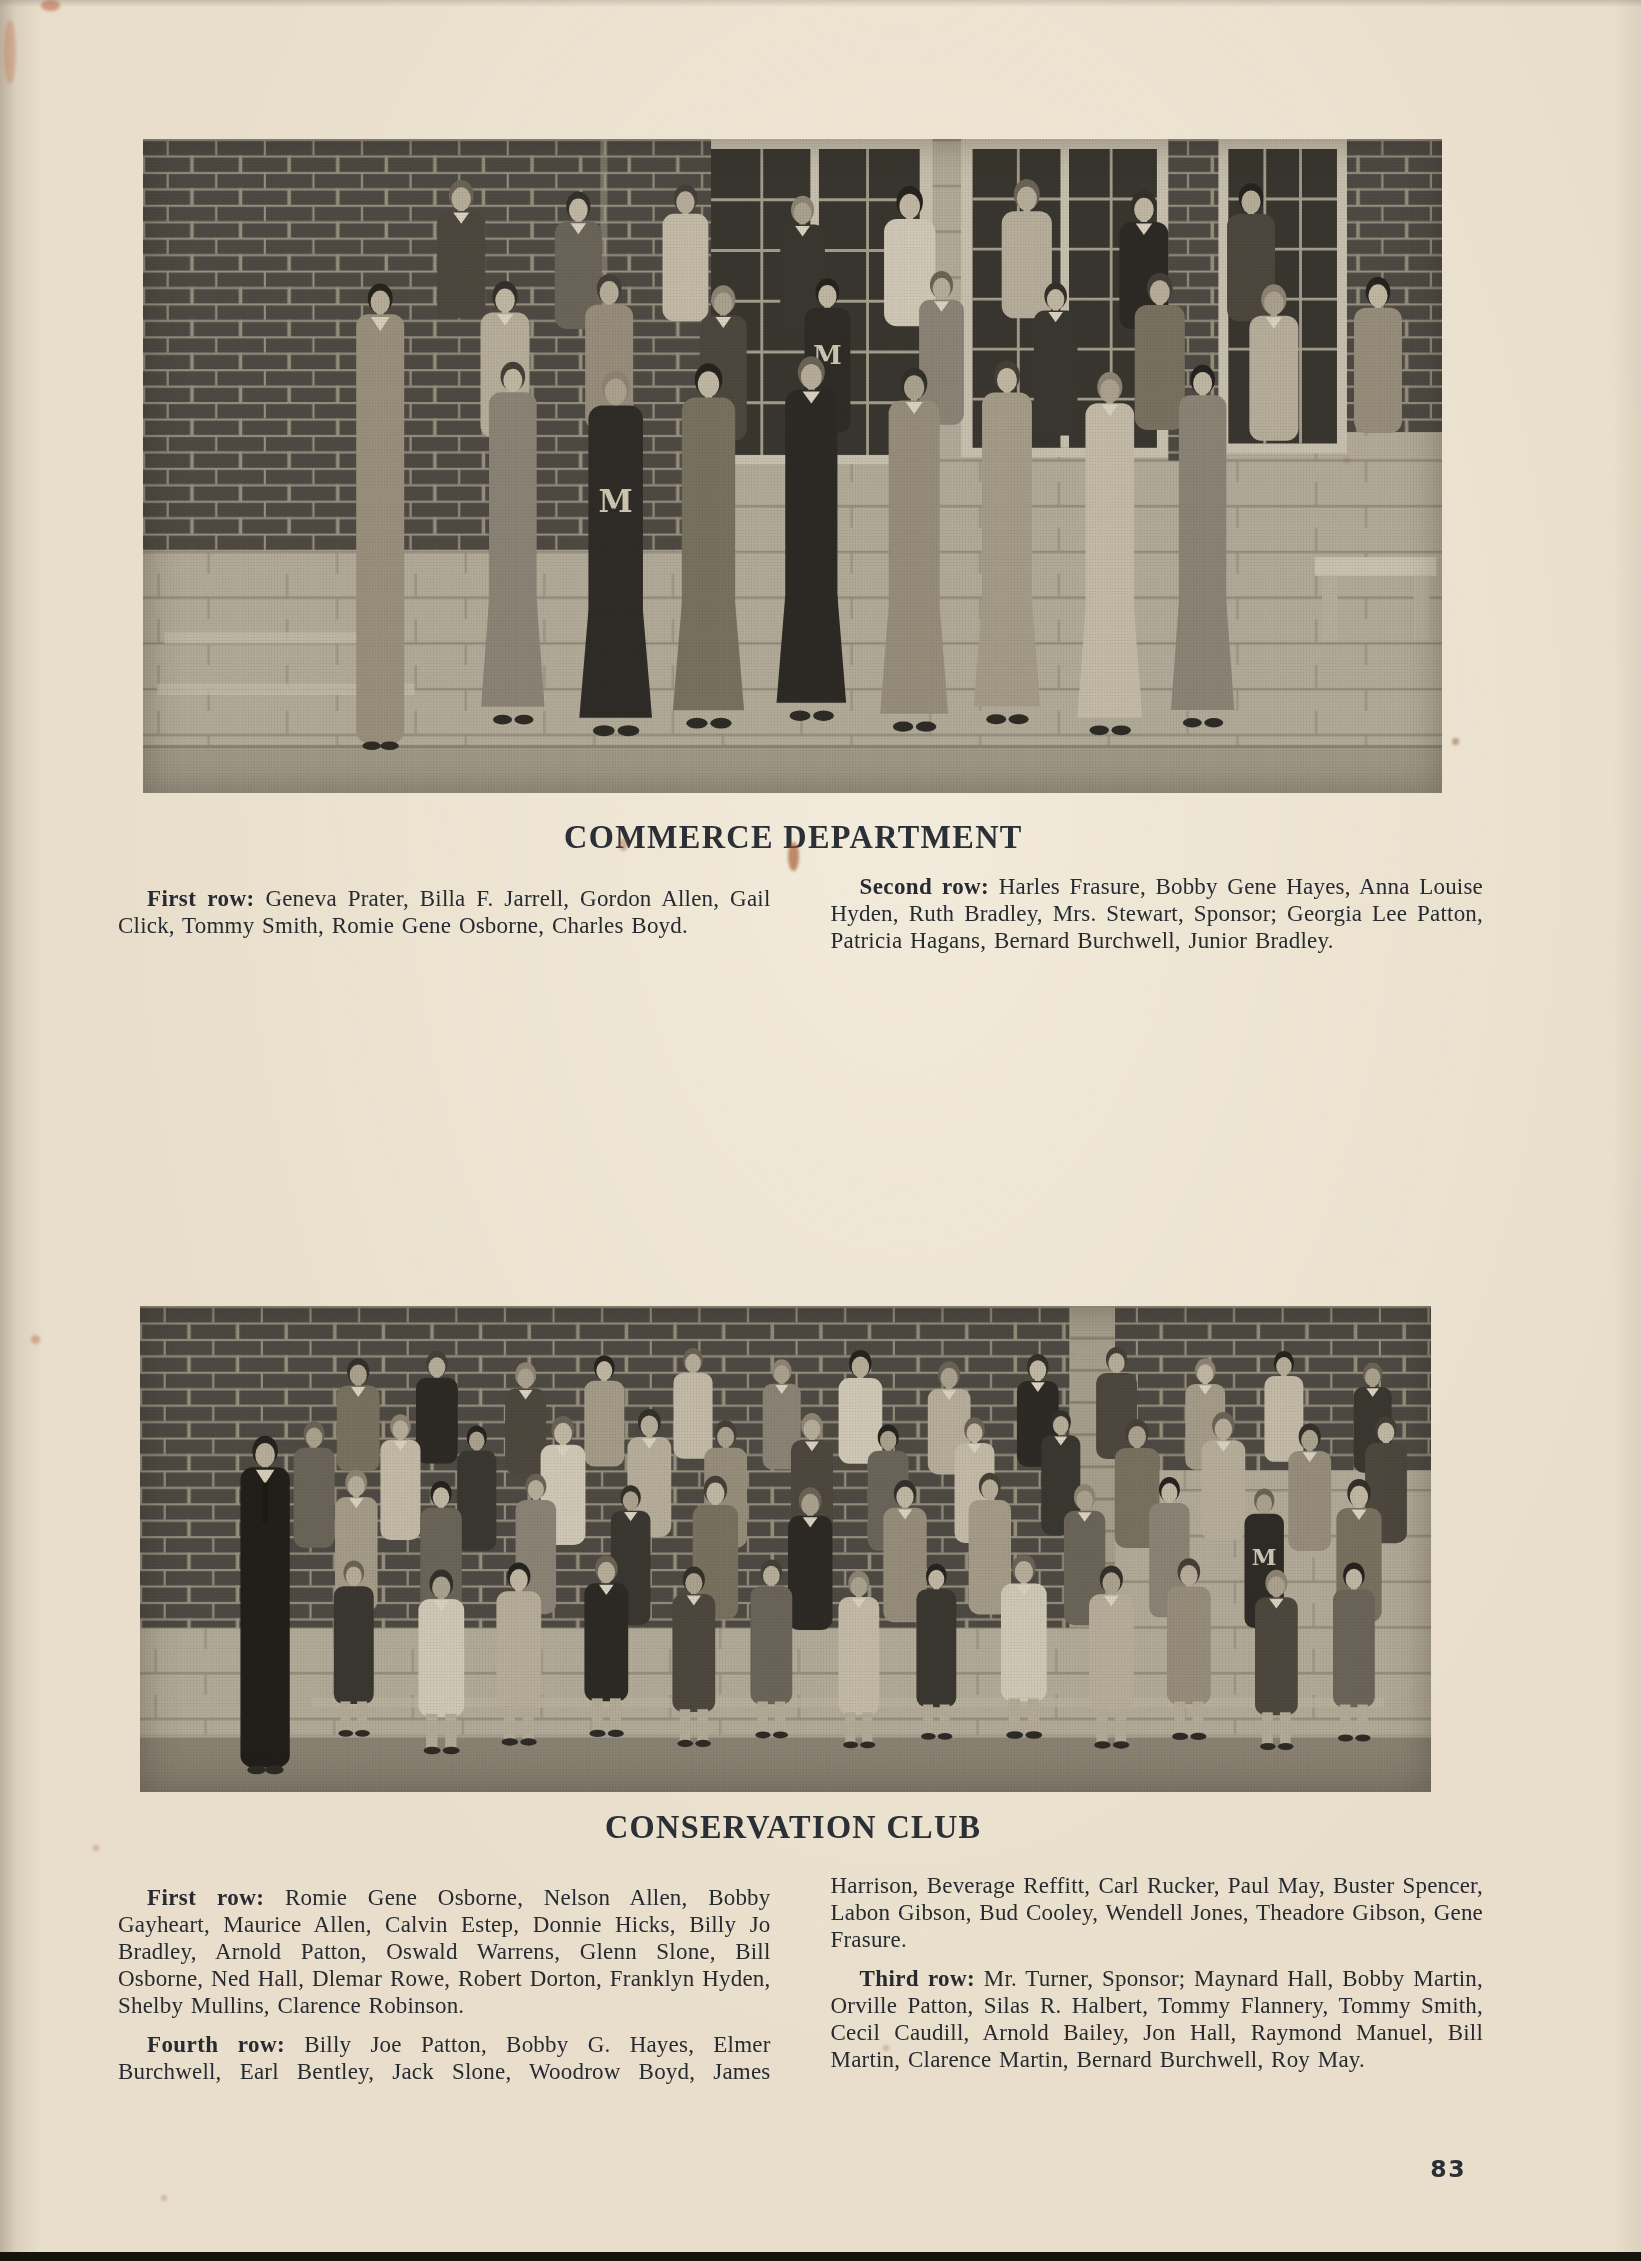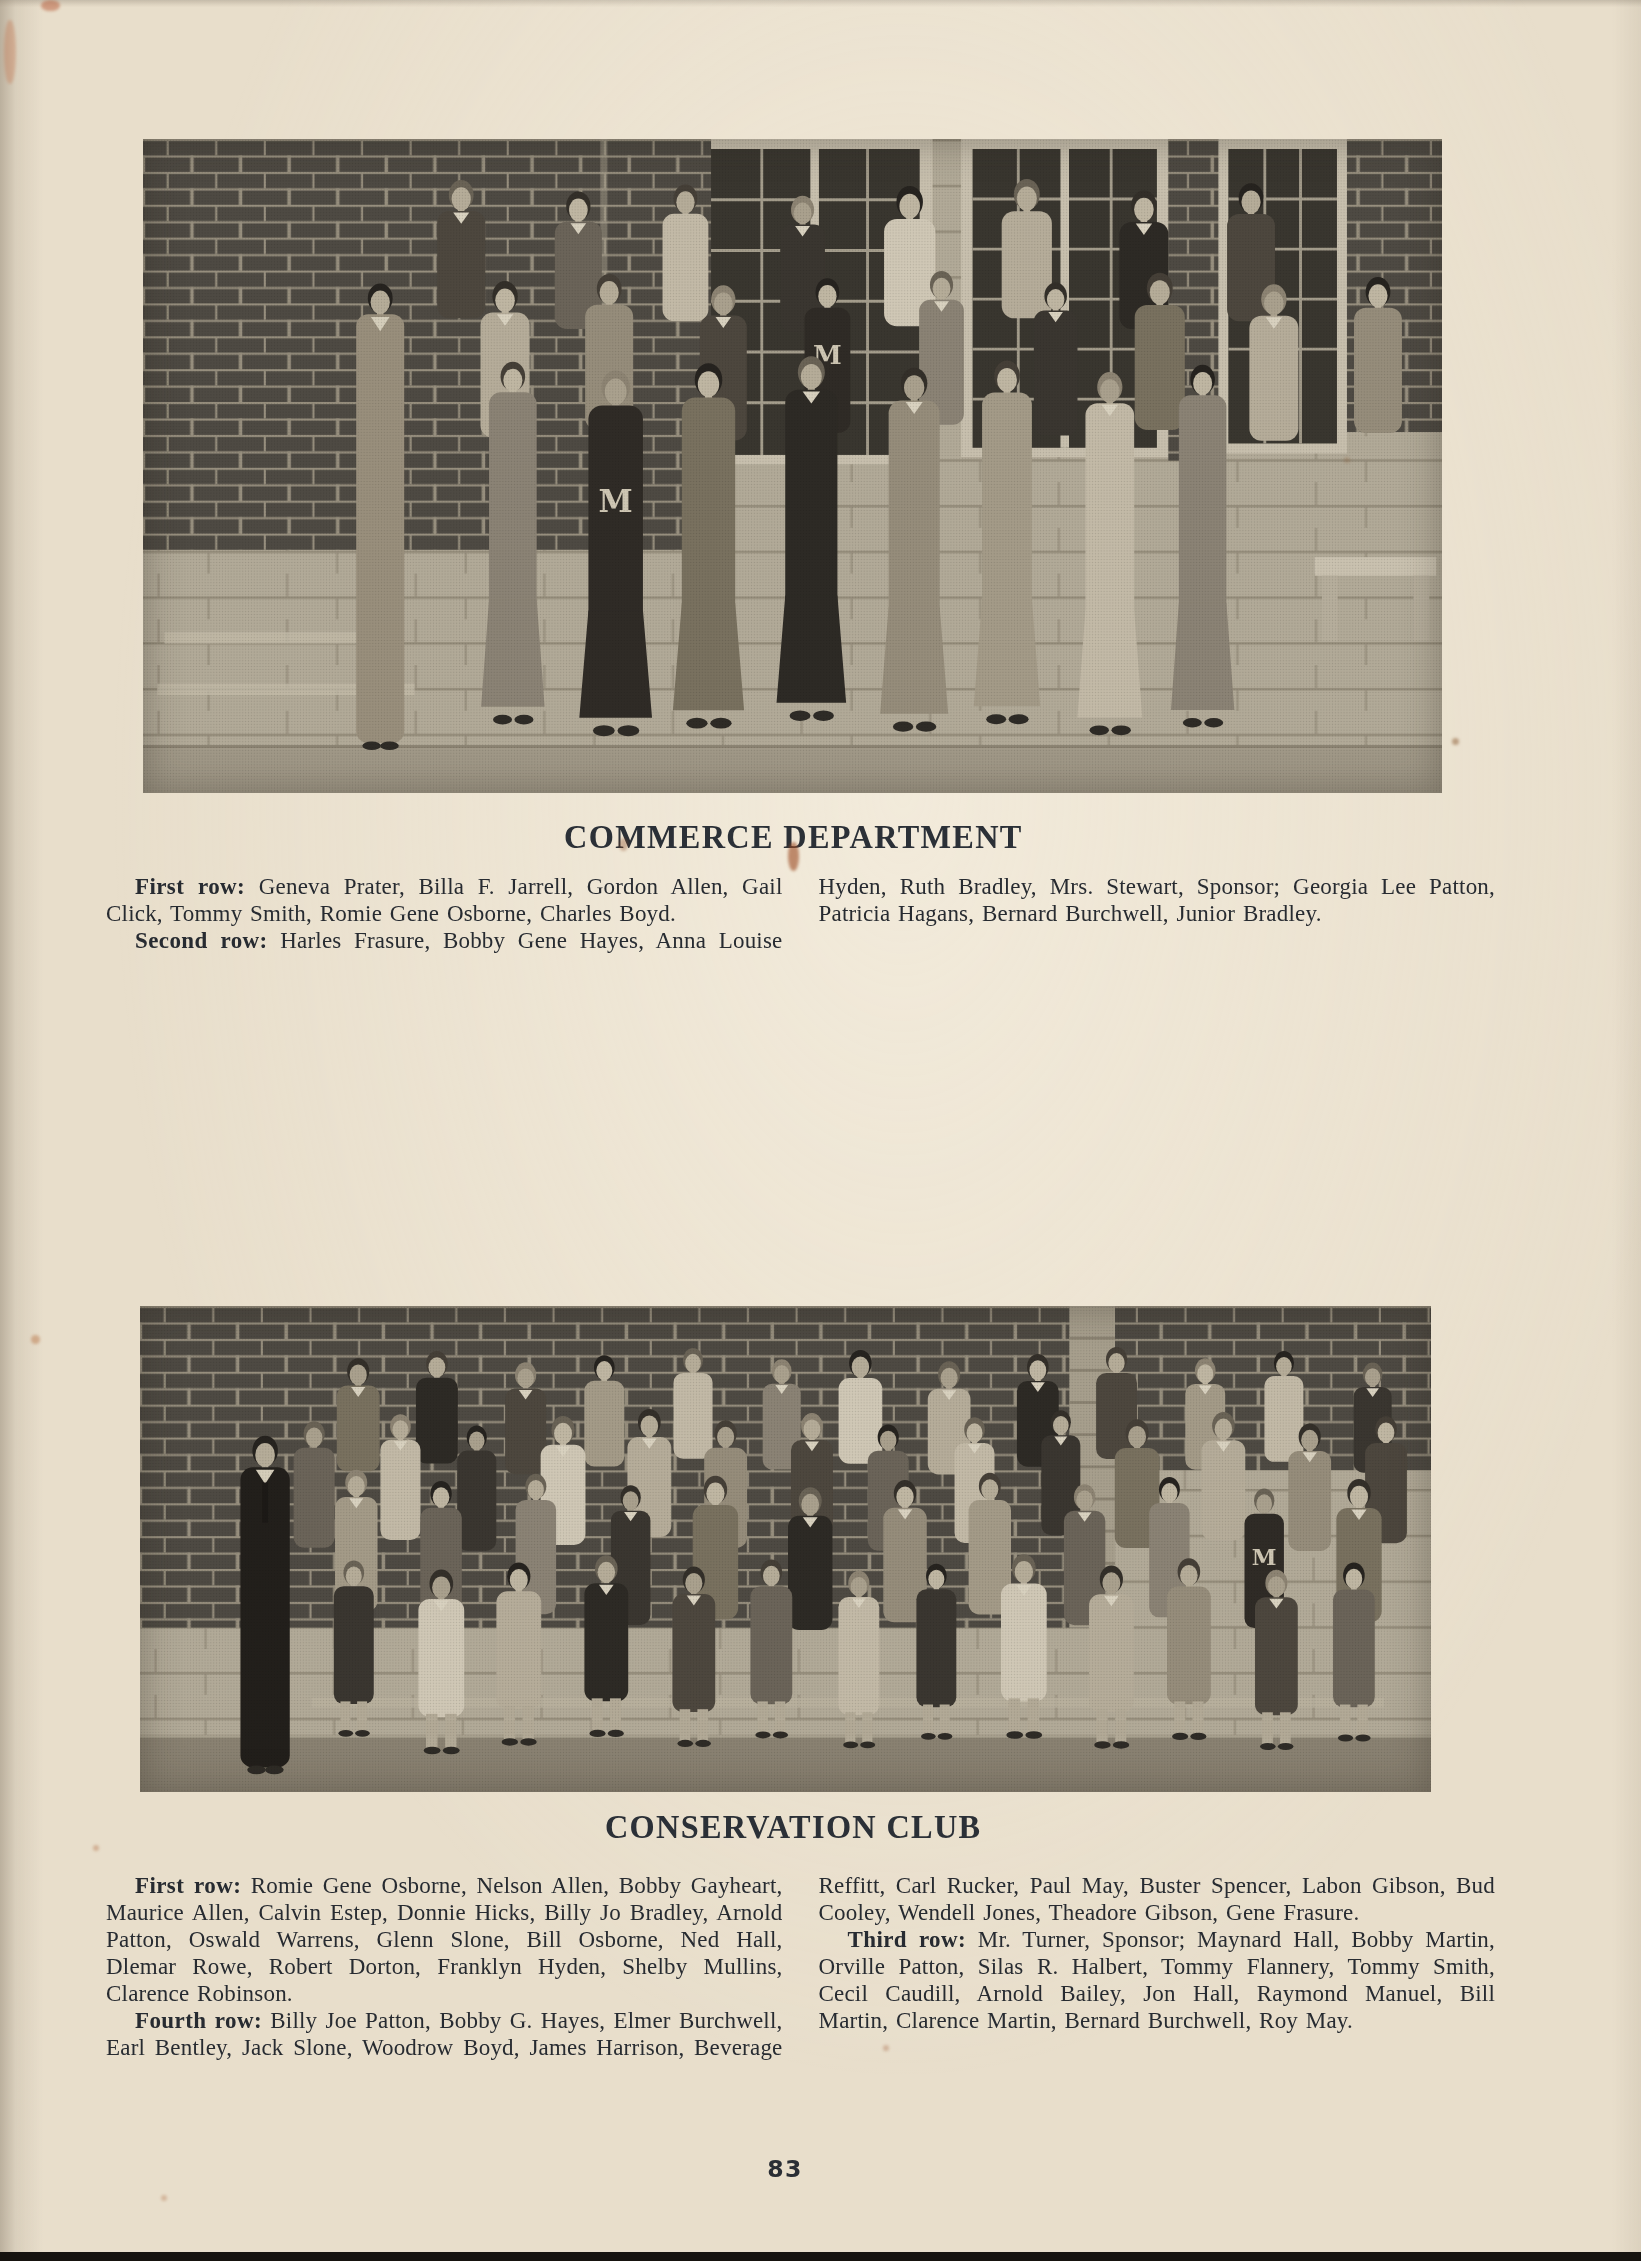--- a/index.html
+++ b/index.html
@@ -32,24 +32,24 @@
     font-family:"Liberation Serif", serif;
   }
   .section-title .t{display:inline-block;transform:scaleX(.95)}
   .namelist{
     position:absolute;left:106px;width:1389px;
     columns:2;column-gap:36px;column-fill:balance;
     font-size:23px;line-height:27px;text-align:justify;
     word-spacing:1.8px;letter-spacing:0.2px;color:#272b31;
     orphans:1;widows:1;
   }
-  .namelist p{margin:0;text-indent:29px}
+  .namelist p{margin:12px;text-indent:29px}
   .rowlabel{font-weight:bold;letter-spacing:0.4px}
   .pageno{
-    position:absolute;top:2155px;left:104px;width:1362px;text-align:center;
+    position:absolute;top:2155px;left:104px;width:1362px;text-align:right;
     font-family:"DejaVu Sans", sans-serif;font-weight:bold;font-size:23.6px;
     letter-spacing:1.4px;color:#2a2e35;
   }
   .stain{position:absolute;border-radius:50%;filter:blur(1.4px);pointer-events:none}
   .bottom-edge{position:absolute;left:0;bottom:0;width:100%;height:9.3px;background:#16130f}
 </style>
 </head>
 <body>
 
 <figure class="photo" style="left:143px;top:139px;width:1299px;height:654px;margin:0" aria-label="group-photo-of-commerce-department-students-in-front-of-brick-school">

